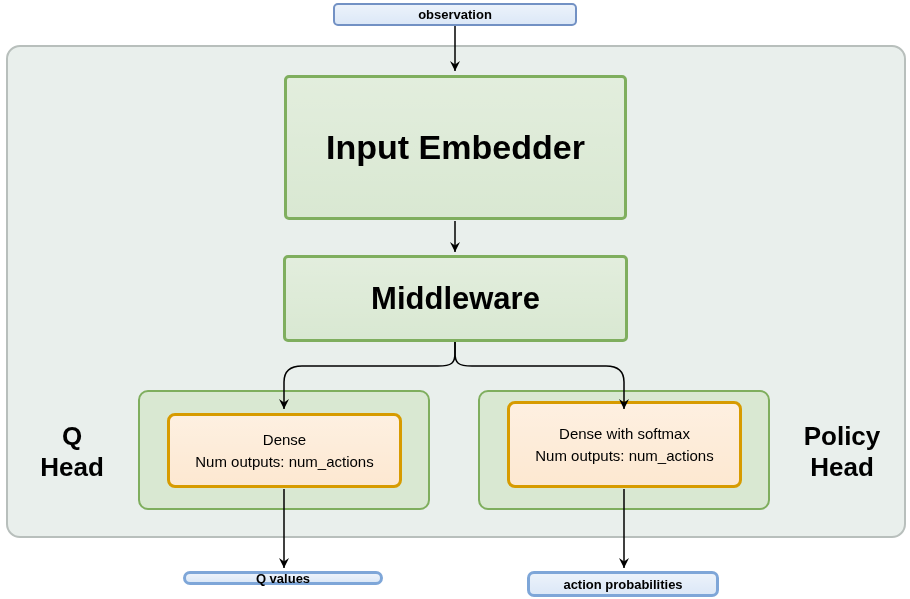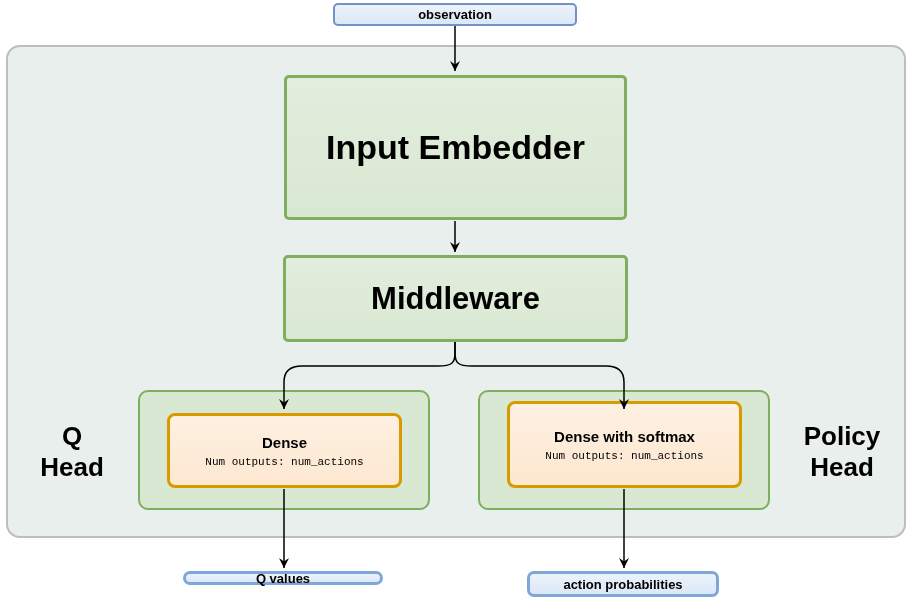--- a/index.html
+++ b/index.html
@@ -63,28 +63,27 @@
     border-radius: 10px;
   }
 
   .orange-node {
     background-color: var(--orange-fill, #fde8d1);
     background-image: linear-gradient(rgba(255,255,255,0.35), rgba(255,255,255,0));
     border: 3px solid var(--orange-border, #d79b00);
     border-radius: 8px;
   }
   .orange-node .node-title {
-    font-weight: 700;
+    font-weight: 400;
     font-size: 15px;
     margin-bottom: 5px;
   }
   .orange-node .node-subtitle {
     font-weight: 400;
-    font-size: 11px;
-    font-family: Liberation Mono, monospace;
+    font-size: 15px;
   }
 
   #input-embedder { left: 284px; top: 75px;  width: 343px; height: 145px; font-size: 34px; }
   #middleware     { left: 283px; top: 255px; width: 345px; height: 87px;  font-size: 31px; }
 
   #q-head-container      { left: 138px; top: 390px; width: 292px; height: 120px; }
   #policy-head-container { left: 478px; top: 390px; width: 292px; height: 120px; }
 
   #dense-box         { left: 167px; top: 413px; width: 235px; height: 75px; }
   #dense-softmax-box { left: 507px; top: 401px; width: 235px; height: 87px; }

